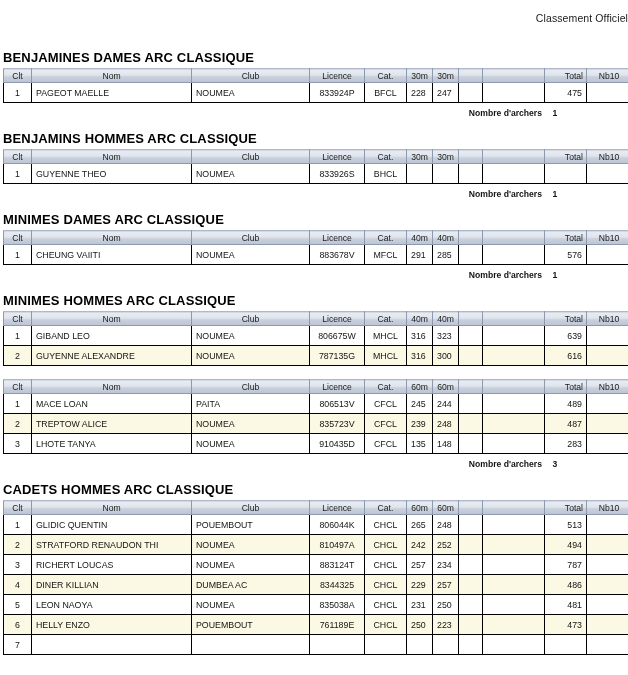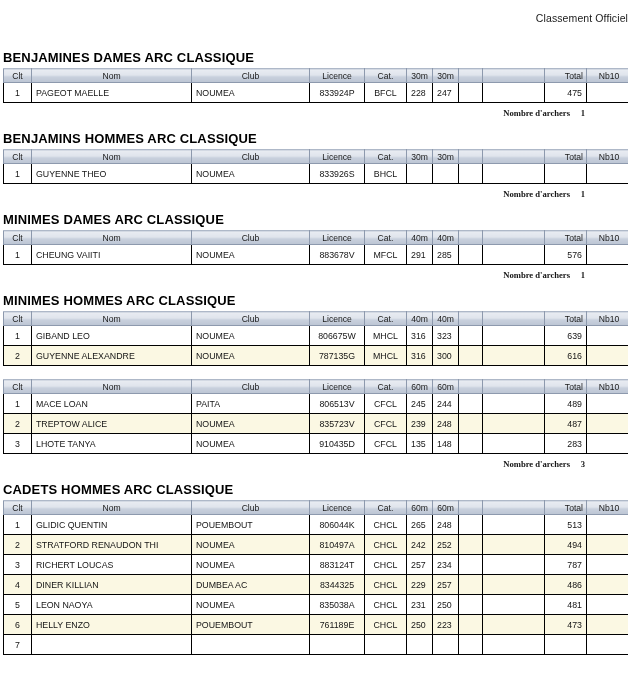--- a/index.html
+++ b/index.html
@@ -81,23 +81,22 @@
   td.c-cat   { text-align: center; }
   td.c-d1, td.c-d2 { }
   td.c-blank { }
   td.c-total { text-align: right; padding-right: 6px; }
   td.c-nb10, td.c-nb10p { }
 
   .count-line {
     text-align: right;
     font-size: 8.6px;
     color: #141414;
-    padding: 5px 32px 0 0;
+    padding: 5px 60px 0 0;
     font-weight: bold;
-    font-family: Liberation Serif, serif;
   }
   .count-line .val {
     display: inline-block;
     width: 26px;
     text-align: center;
     font-weight: bold;
   }
   .sec-gap { height: 13px; }
 </style>
 </head>

